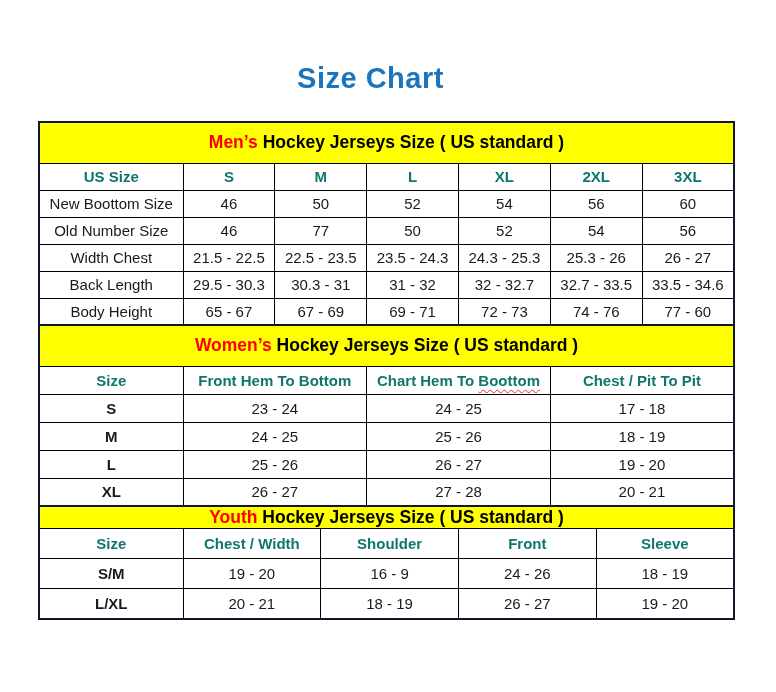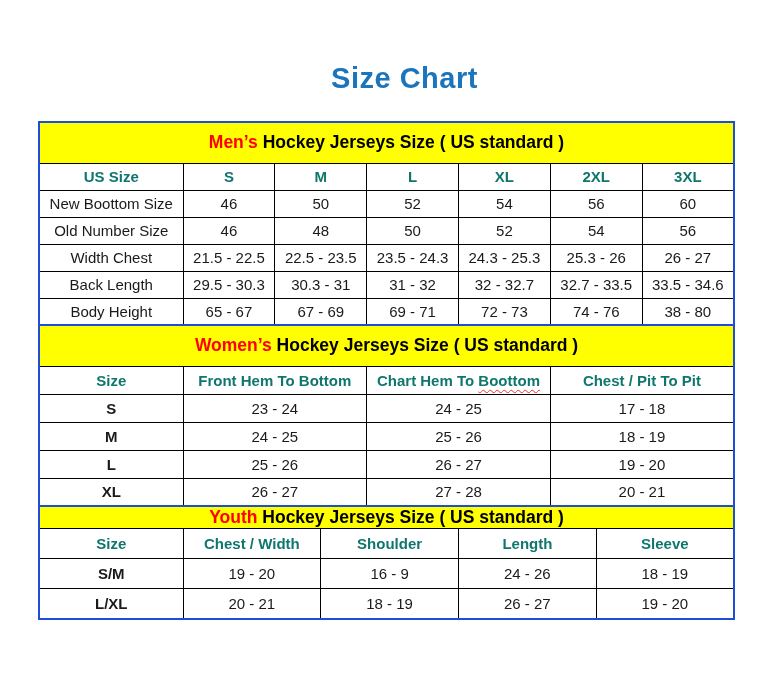--- a/index.html
+++ b/index.html
@@ -7,37 +7,37 @@
     margin: 0; padding: 0;
     width: 776px; height: 692px;
     background: #ffffff;
     font-family: "Liberation Sans", "DejaVu Sans", sans-serif;
     overflow: hidden;
   }
   .page { position: relative; width: 776px; height: 692px; }
 
   .title {
     position: absolute;
-    left: 56px; top: 62px; width: 697px;
+    left: 22px; top: 62px; width: 697px;
     margin: 0;
     text-align: center;
     font-size: 29px;
     font-weight: bold;
     color: #1B75BC;
     letter-spacing: 0.5px;
   }
 
   .chart { position: absolute; left: 38px; top: 121px; width: 697px; }
 
   table.size-table {
     border-collapse: collapse;
     table-layout: fixed;
     width: 697px;
     color: #1a1a1a;
-    border: 2px solid #1d4ed8;
+    border: 2px solid #0f172a;
   }
   table.size-table + table.size-table { margin-top: -2px; }
 
   table.size-table th,
   table.size-table td {
     border: 1.5px solid #000;
     text-align: center;
     vertical-align: middle;
     font-size: 15px;
     padding: 0 2px;
@@ -112,21 +112,21 @@
         <td>46</td>
         <td>50</td>
         <td>52</td>
         <td>54</td>
         <td>56</td>
         <td>60</td>
       </tr>
       <tr class="r">
         <td>Old Number Size</td>
         <td>46</td>
-        <td>48</td>
+        <td>77</td>
         <td>50</td>
         <td>52</td>
         <td>54</td>
         <td>56</td>
       </tr>
       <tr class="r">
         <td>Width Chest</td>
         <td>21.5 - 22.5</td>
         <td>22.5 - 23.5</td>
         <td>23.5 - 24.3</td>
@@ -143,21 +143,21 @@
         <td>32.7 - 33.5</td>
         <td>33.5 - 34.6</td>
       </tr>
       <tr class="r">
         <td>Body Height</td>
         <td>65 - 67</td>
         <td>67 - 69</td>
         <td>69 - 71</td>
         <td>72 - 73</td>
         <td>74 - 76</td>
-        <td>38 - 80</td>
+        <td>77 - 60</td>
       </tr>
     </tbody>
       </table>
 
     <table class="size-table womens">
       <colgroup>
         <col class="c-label">
           <col>
           <col>
           <col>
@@ -217,21 +217,21 @@
           <tr class="banner banner-short">
         <th colspan="5">
           <span class="hl">Youth</span>
           <span>Hockey Jerseys Size ( US standard )</span>
         </th>
       </tr>
       <tr class="r">
         <th class="col-h">Size</th>
         <th class="col-h">Chest / Width</th>
         <th class="col-h">Shoulder</th>
-        <th class="col-h">Length</th>
+        <th class="col-h">Front</th>
         <th class="col-h">Sleeve</th>
       </tr>
       <tr class="r">
         <td class="lbl-bold">S/M</td>
         <td>19 - 20</td>
         <td>16 - 9</td>
         <td>24 - 26</td>
         <td>18 - 19</td>
       </tr>
       <tr class="r">

